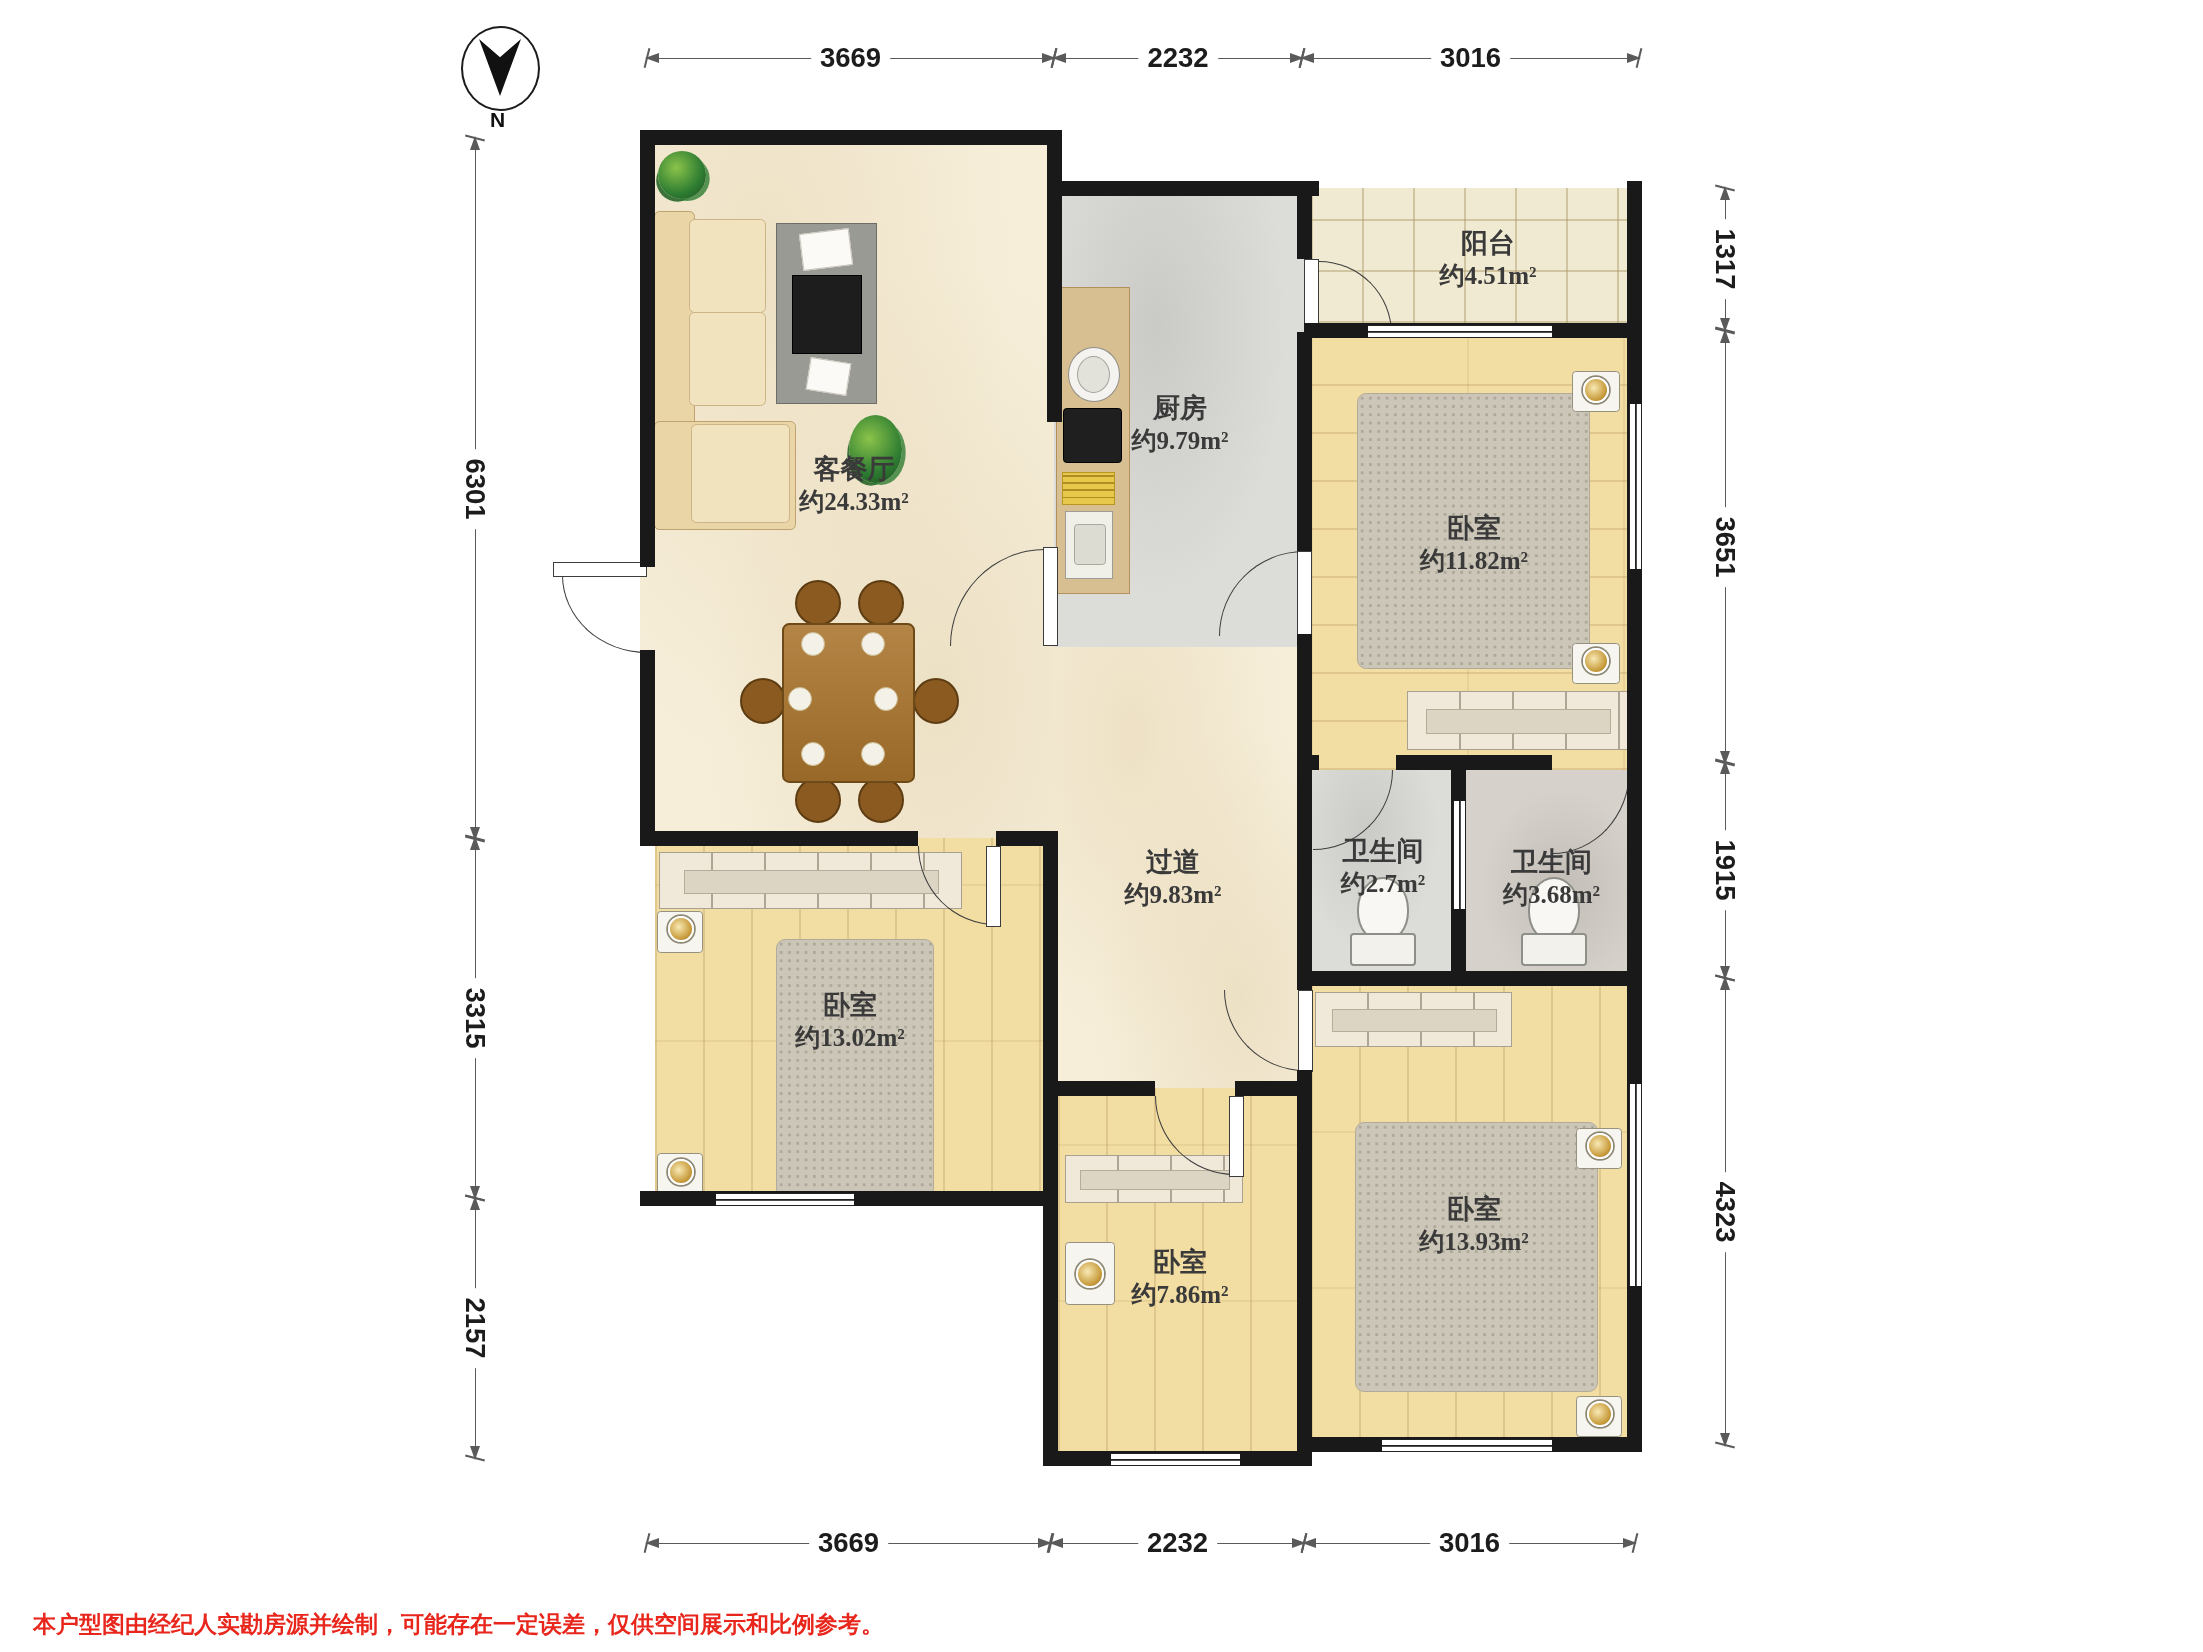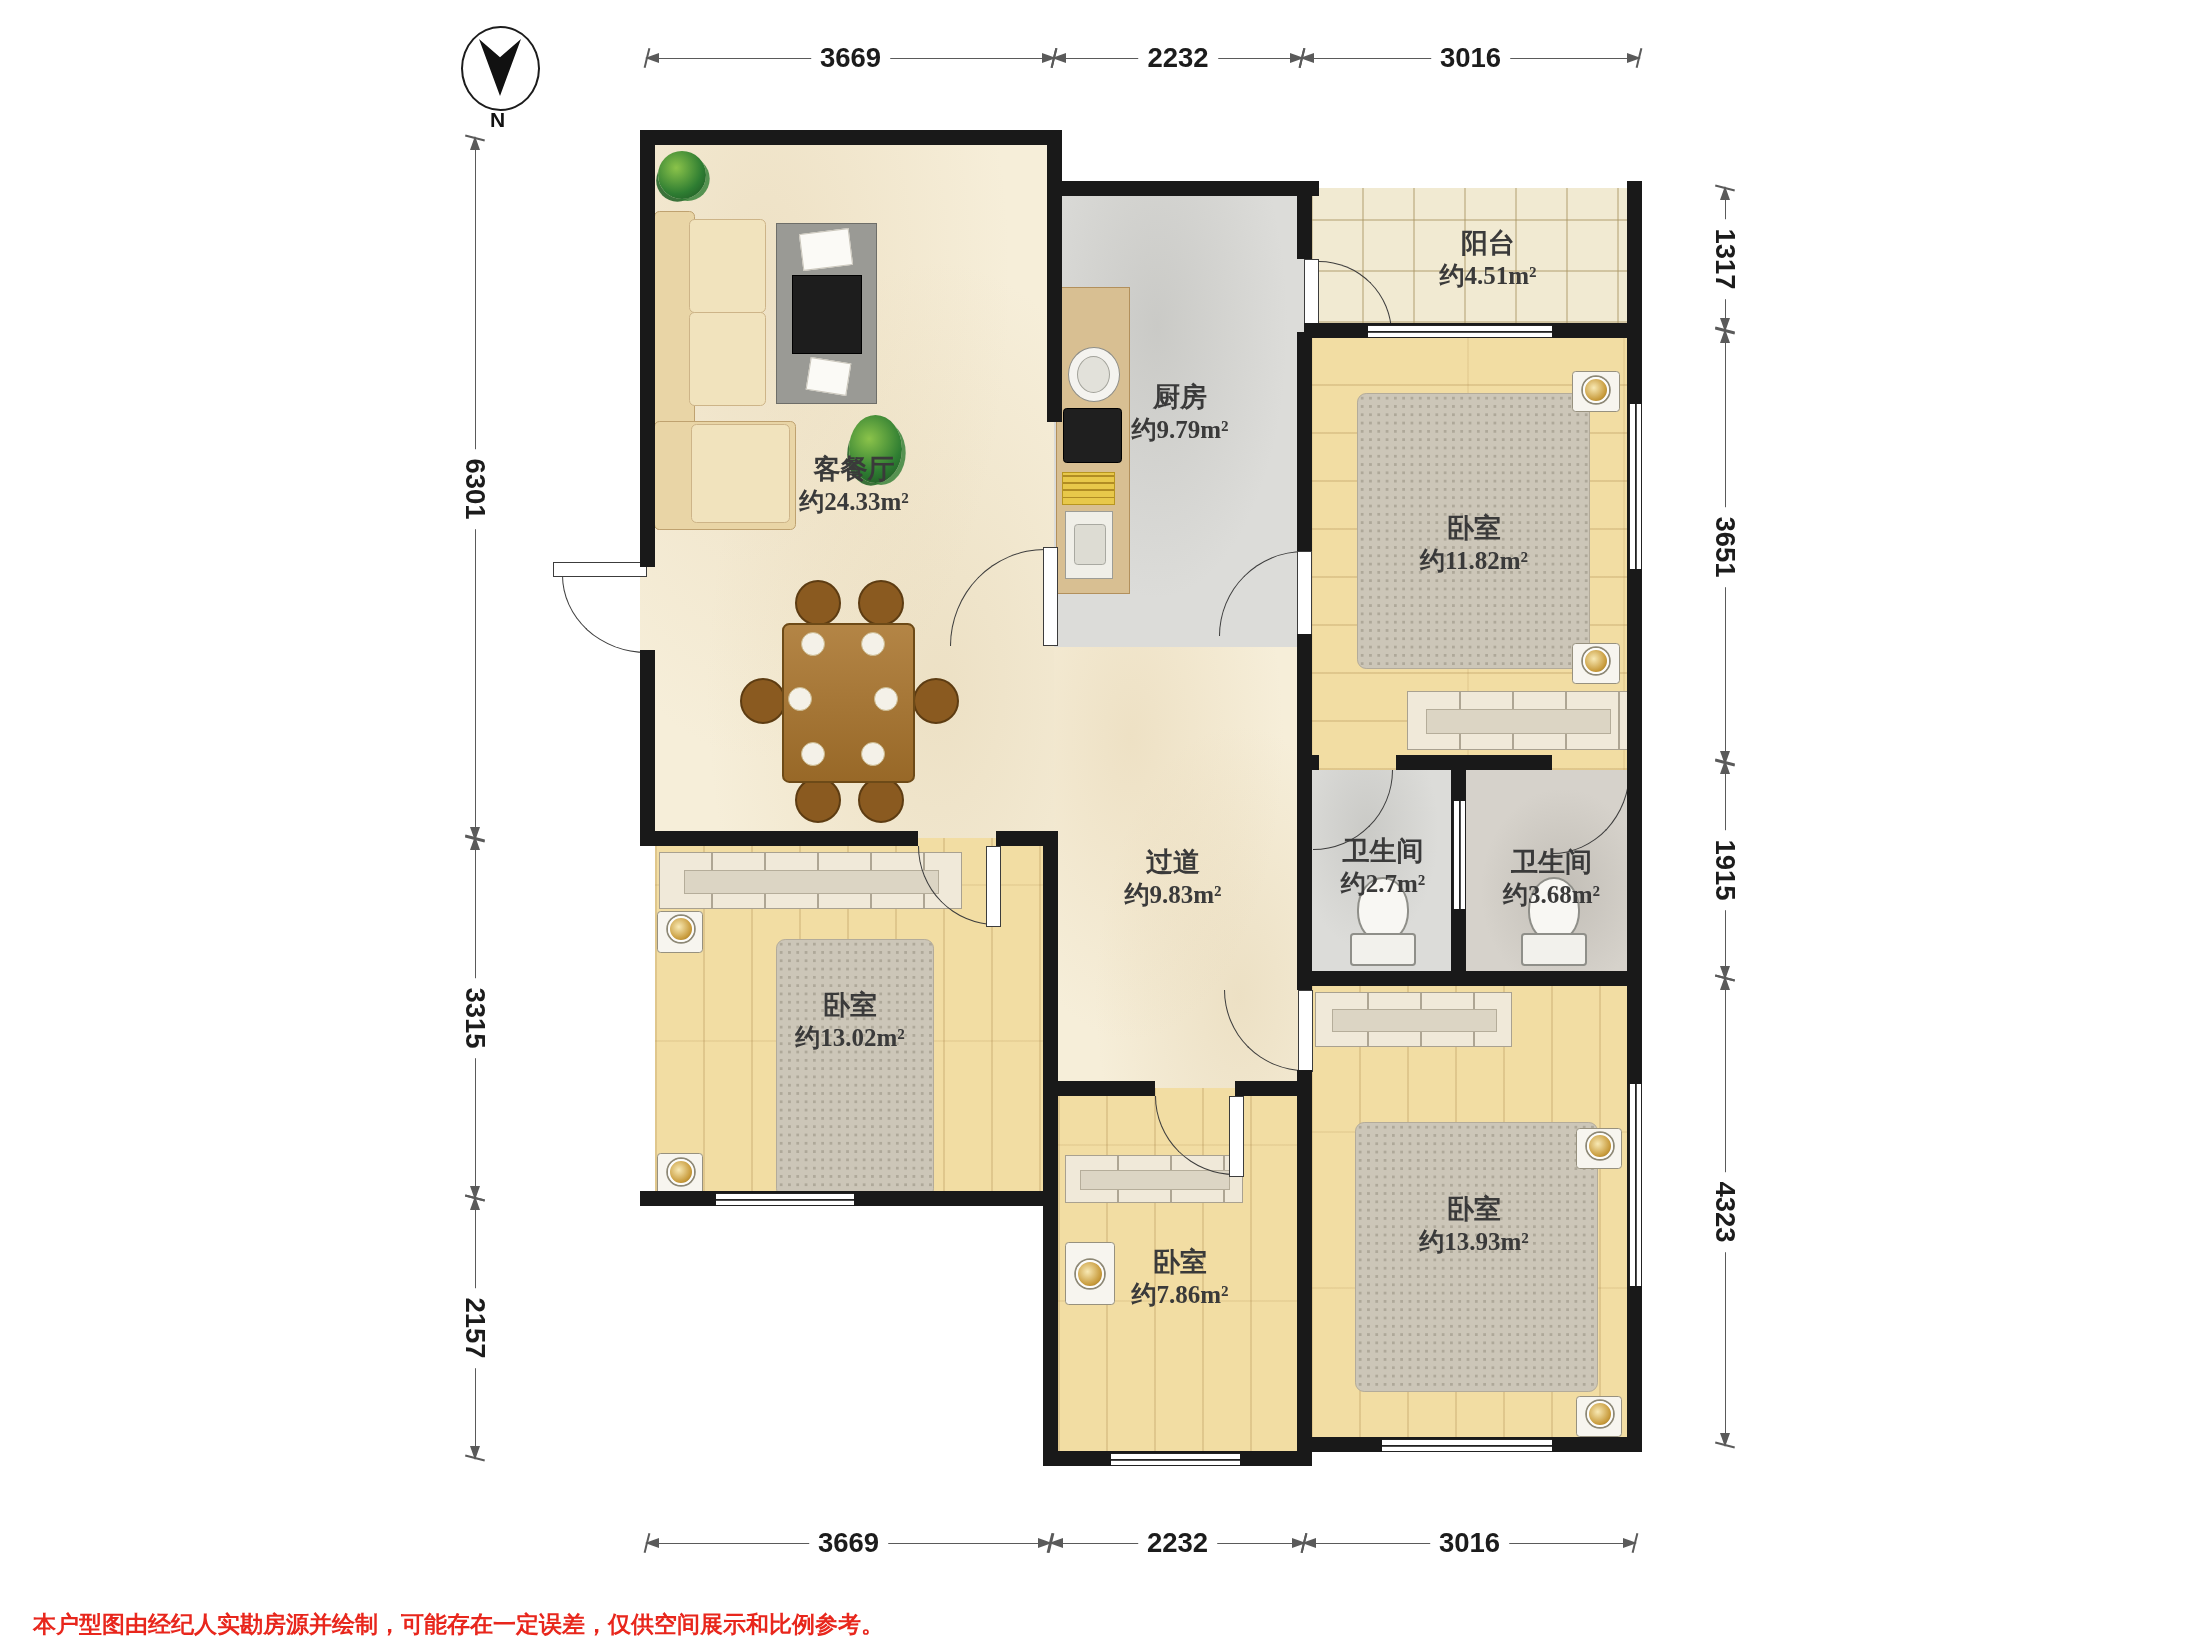--- a/index.html
+++ b/index.html
@@ -269,21 +269,21 @@
 <div class="leaf" style="left:1229px;top:1096px;width:13px;height:79px;"></div>
 <div class="arc arc-sw" style="left:1155px;top:1096px;width:79px;height:78px;"></div>
 
 <div class="leaf" style="left:1298px;top:990px;width:13px;height:80px;"></div>
 <div class="arc arc-sw" style="left:1224px;top:990px;width:80px;height:80px;"></div>
 
 <div class="rlabel" style="left:762px;top:452px;width:184px;">
   <div class="rname">客餐厅</div>
   <div class="rarea">约24.33m²</div>
 </div>
-<div class="rlabel" style="left:1088px;top:380px;width:184px;">
+<div class="rlabel" style="left:1088px;top:391px;width:184px;">
   <div class="rname">厨房</div>
   <div class="rarea">约9.79m²</div>
 </div>
 <div class="rlabel" style="left:1396px;top:226px;width:184px;">
   <div class="rname">阳台</div>
   <div class="rarea">约4.51m²</div>
 </div>
 <div class="rlabel" style="left:1382px;top:511px;width:184px;">
   <div class="rname">卧室</div>
   <div class="rarea">约11.82m²</div>

